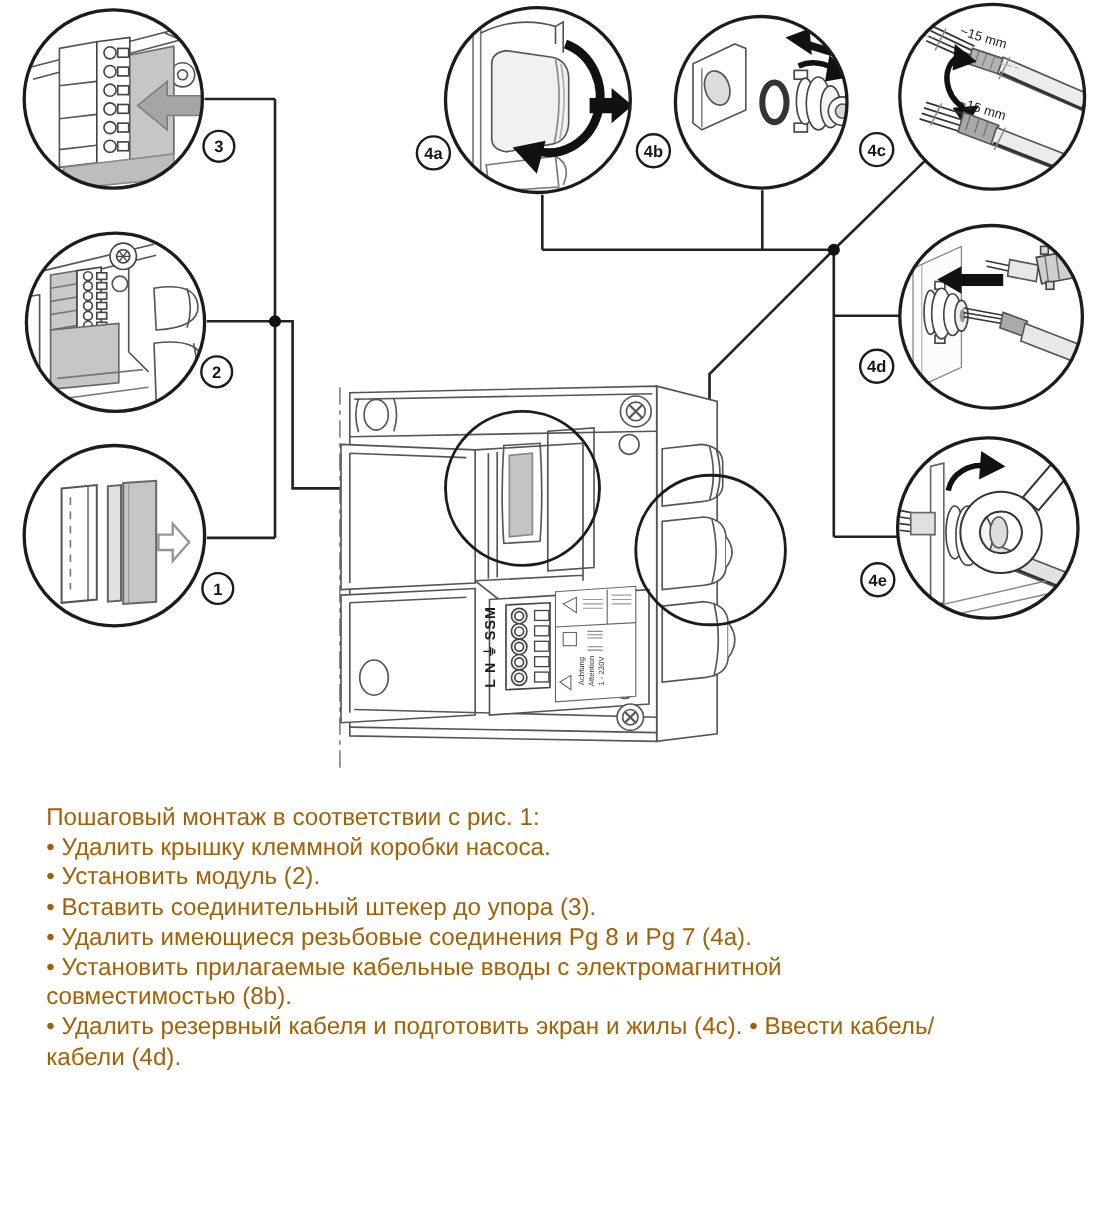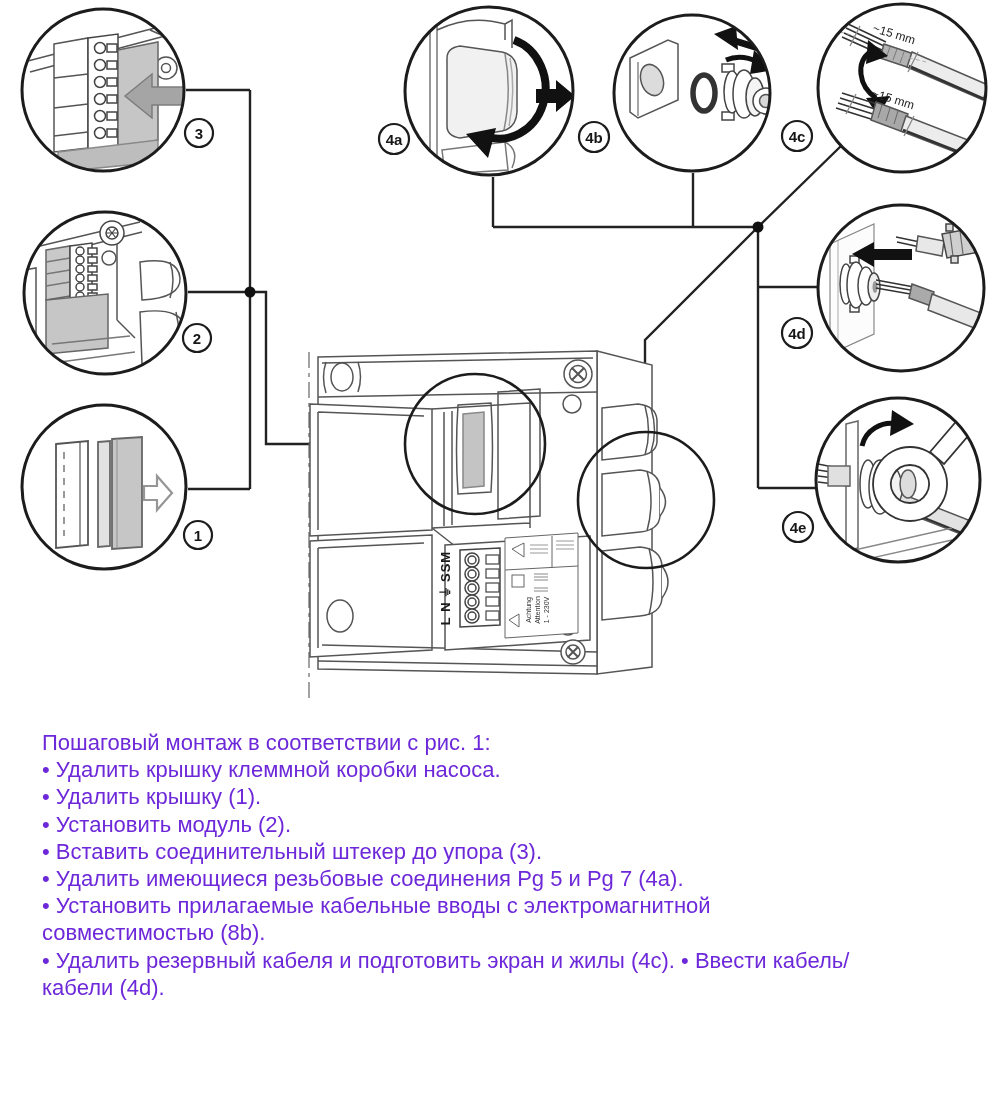--- a/index.html
+++ b/index.html
@@ -1,19 +1,19 @@
 <!DOCTYPE html>
 <html><head>
 <meta charset="utf-8">
 <style>
   html,body{margin:0;padding:0;background:#ffffff;}
   .page{position:relative;width:1000px;height:1110px;background:#fff;overflow:hidden;
         font-family:"Liberation Sans","DejaVu Sans",sans-serif;}
   .figure{position:absolute;left:0;top:0;width:1000px;height:710px;}
-  .instructions{position:absolute;left:42px;top:729px;width:832px;color:#6d28d9;
+  .instructions{position:absolute;left:42px;top:729px;width:832px;color:#a16207;
         font-size:22px;line-height:27.2px;font-weight:400;letter-spacing:0;}
   .instructions p{margin:0;padding:0;}
   svg text{font-family:"Liberation Sans","DejaVu Sans",sans-serif;}
   .steplbl{font-size:15px;font-weight:700;fill:#161616;}
   .dimlbl{font-size:12px;font-weight:400;fill:#222;}
   .termlbl{font-size:13px;font-weight:700;fill:#1a1a1a;letter-spacing:1px;}
   .warnlbl{font-size:7px;font-weight:400;fill:#333;}
 </style>
 </head>
 <body>
@@ -377,20 +377,19 @@
     <g>
       <circle cx="798" cy="527" r="15" fill="#fff" stroke="#1c1c1c" stroke-width="2.2"></circle>
       <text class="steplbl" x="798" y="532.5" text-anchor="middle">4e</text>
     </g>
   </svg>
   </div>
 
   <div class="instructions">
     <p>Пошаговый монтаж в соответствии с рис. 1:</p>
     <p>• Удалить крышку клеммной коробки насоса.</p>
-    <p>• Удалить крышку (1).</p>
     <p>• Установить модуль (2).</p>
     <p>• Вставить соединительный штекер до упора (3).</p>
-    <p>• Удалить имеющиеся резьбовые соединения Pg 5 и Pg 7 (4a).</p>
+    <p>• Удалить имеющиеся резьбовые соединения Pg 8 и Pg 7 (4a).</p>
     <p>• Установить прилагаемые кабельные вводы с электромагнитной совместимостью (8b).</p>
     <p>• Удалить резервный кабеля и подготовить экран и жилы (4c). • Ввести кабель/кабели (4d).</p>
   </div>
 </div>
 
 </body></html>

